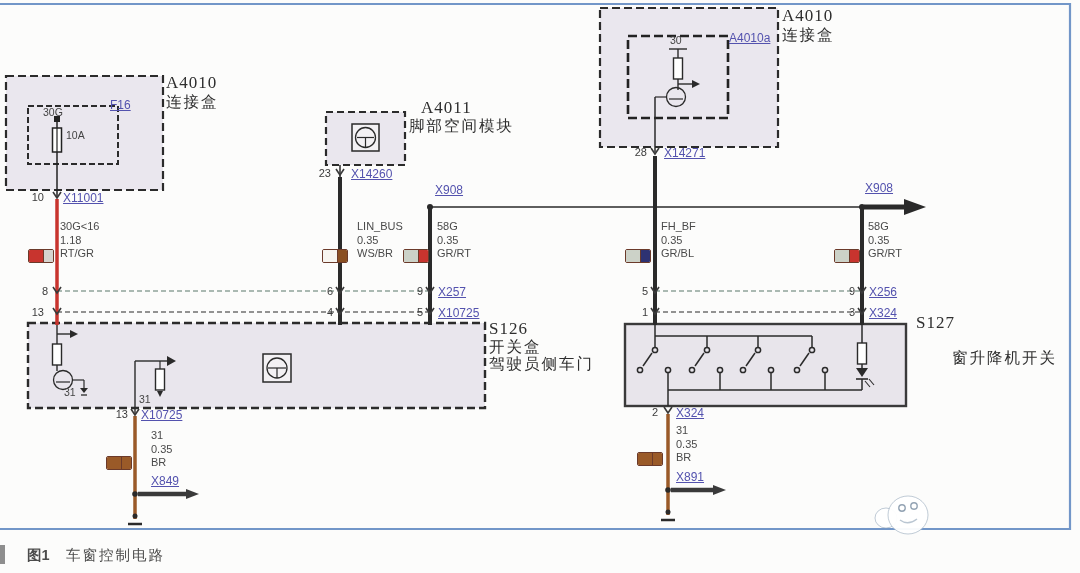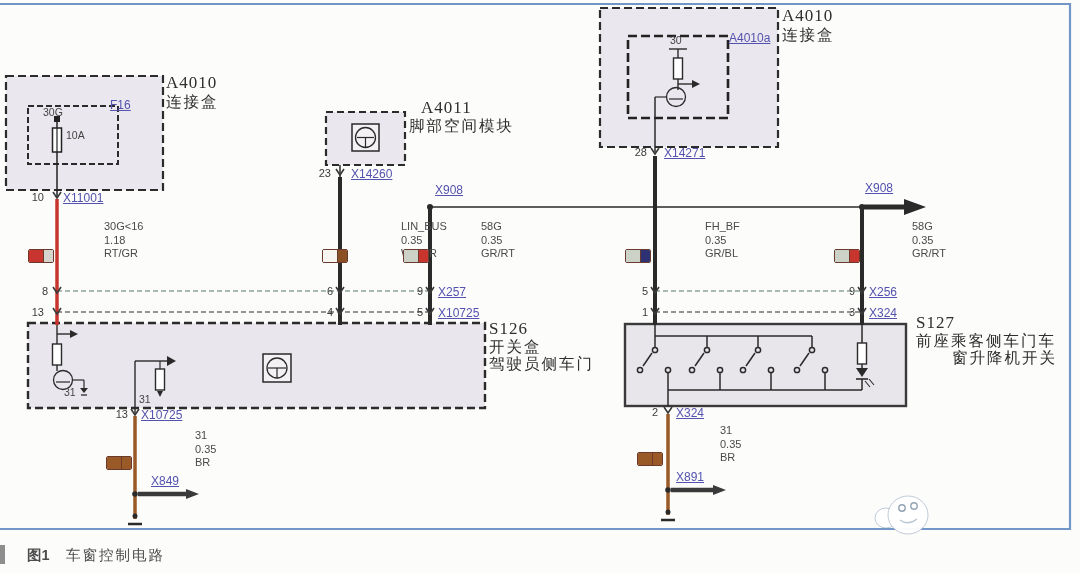--- a/index.html
+++ b/index.html
@@ -6,21 +6,21 @@
   #stage{position:relative;width:1080px;height:573px;background:#fcfcfb;overflow:hidden;
          font-family:"Liberation Sans",sans-serif;}
   svg{position:absolute;left:0;top:0;}
   .abs{position:absolute;white-space:nowrap;}
   .cname{font-family:"Liberation Serif",serif;font-size:17px;color:#2e2e2e;letter-spacing:1px;}
   .cdesc{font-family:"Liberation Serif",serif;font-size:15.5px;color:#2e2e2e;letter-spacing:2px;}
   .xlink{font-size:12px;color:#5352ae;text-decoration:underline;}
   .pin{width:18px;text-align:right;font-size:11px;color:#3b3b3b;}
   .sm{font-size:10.5px;color:#444;}
   .spec{font-size:11px;color:#4a4a4a;line-height:13.5px;}
-  .spec span{display:block;margin-left:44px;}
+  .spec span{display:block;}
   .swatch{width:24px;height:12px;border:1.5px solid #6b3a2a;border-radius:2px;display:flex;overflow:hidden;background:#fff;}
   .swatch i{flex:3;display:block;}
   .swatch b{flex:2;display:block;border-left:1px solid #6b3a2a;}
   .caption{font-size:14.5px;color:#4c4c4c;}
   .cap-tick{width:5px;height:19px;background:#8e8e8e;}
   .wm-text{font-size:29px;font-weight:bold;letter-spacing:5px;color:rgba(255,255,255,0.96);
            text-shadow:0 0 2px rgba(130,150,170,.8), 0 0 1px rgba(130,150,170,.9);}
 </style>
 </head>
 <body>
@@ -294,21 +294,20 @@
   <div class="abs swatch" style="left:834px;top:249px">
     <i style="background: rgb(204, 210, 200);"></i>
       <b style="background: rgb(200, 52, 46);"></b>
   </div>
   <span class="abs pin" style="left:837px;top:285px">9</span>
   <span class="abs xlink" style="left:869px;top:285px">X256</span>
   <span class="abs pin" style="left:837px;top:306px">3</span>
   <span class="abs xlink" style="left:869px;top:306px">X324</span>
 
   <span class="abs cname" style="left:916px;top:313px">S127</span>
-  <span class="abs cdesc" style="left:916px;top:331px">前座乘客侧车门车</span>
   <span class="abs cdesc" style="left:952px;top:348px">窗升降机开关</span>
 
   <span class="abs pin" style="left:644px;top:406px;width:14px">2</span>
   <span class="abs xlink" style="left:676px;top:406px">X324</span>
   <div class="abs spec" style="left:676px;top:424px">
     <span>31</span>
     <span>0.35</span>
     <span>BR</span>
   </div>
   <div class="abs swatch" style="left:637px;top:452px">

